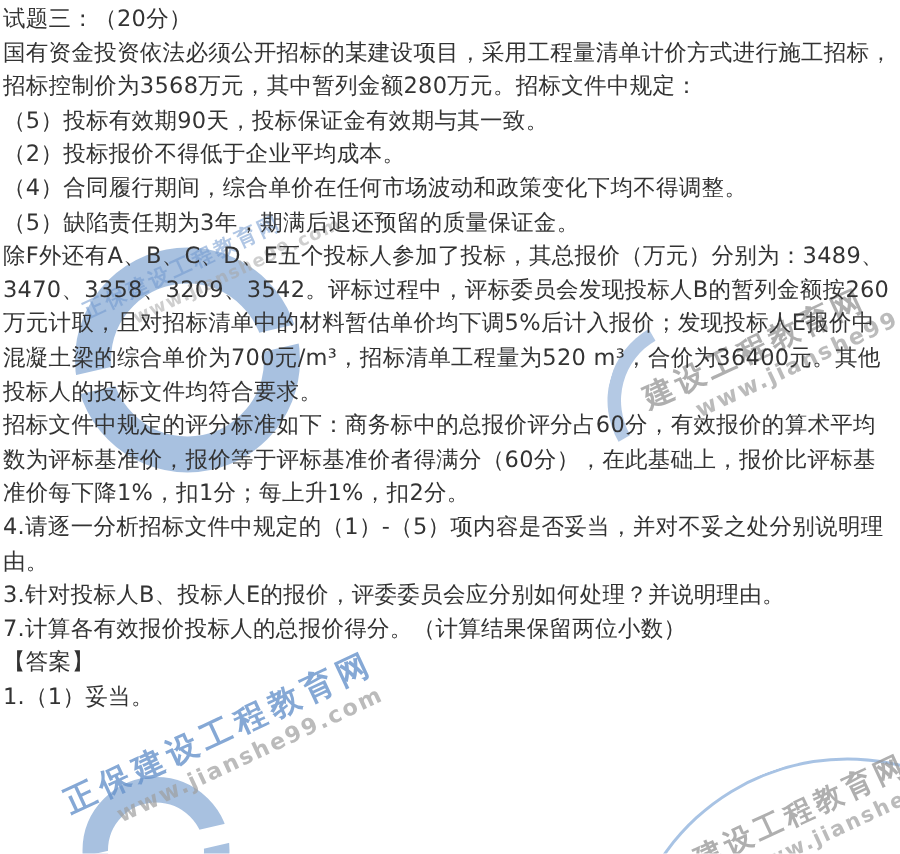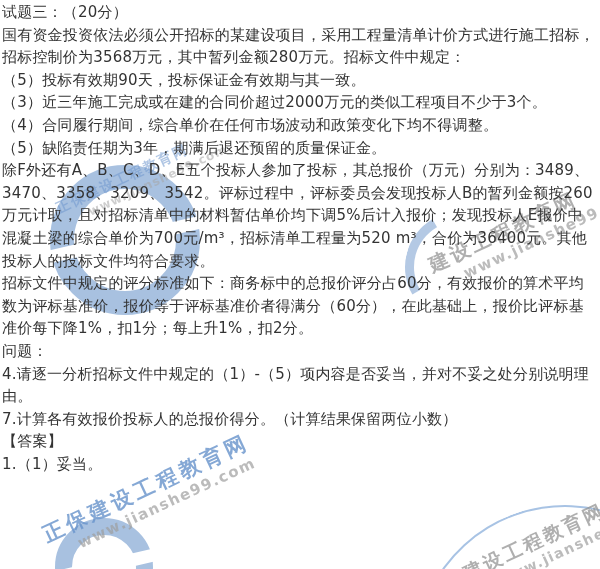--- a/index.html
+++ b/index.html
@@ -83,24 +83,24 @@
   <div class="wm-text t4">
     <div class="wm-short">建设工程教育网</div>
     <div class="wm-url">www.jianshe99.com</div>
   </div>
 </div>
 
 <div class="doc">
   <p>试题三：（20分）</p>
   <p>国有资金投资依法必须公开招标的某建设项目，采用工程量清单计价方式进行施工招标，招标控制价为3568万元，其中暂列金额280万元。招标文件中规定：</p>
   <p>（5）投标有效期90天，投标保证金有效期与其一致。</p>
-  <p>（3）近三年施工完成或在建的合同价超过2000万元的类似工程项目不少于3个。</p>
+  <p>（2）投标报价不得低于企业平均成本。</p>
   <p>（4）合同履行期间，综合单价在任何市场波动和政策变化下均不得调整。</p>
   <p>（5）缺陷责任期为3年，期满后退还预留的质量保证金。</p>
   <p>除F外还有A、B、C、D、E五个投标人参加了投标，其总报价（万元）分别为：3489、3470、3358、3209、3542。评标过程中，评标委员会发现投标人B的暂列金额按260万元计取，且对招标清单中的材料暂估单价均下调5%后计入报价；发现投标人E报价中混凝土梁的综合单价为700元/m³，招标清单工程量为520 m³，合价为36400元。其他投标人的投标文件均符合要求。</p>
   <p>招标文件中规定的评分标准如下：商务标中的总报价评分占60分，有效报价的算术平均数为评标基准价，报价等于评标基准价者得满分（60分），在此基础上，报价比评标基准价每下降1%，扣1分；每上升1%，扣2分。</p>
-  <p>问题：</p>
   <p>4.请逐一分析招标文件中规定的（1）-（5）项内容是否妥当，并对不妥之处分别说明理由。</p>
+  <p>3.针对投标人B、投标人E的报价，评委委员会应分别如何处理？并说明理由。</p>
   <p>7.计算各有效报价投标人的总报价得分。（计算结果保留两位小数）</p>
   <p>【答案】</p>
   <p>1.（1）妥当。</p>
 
 </div>
 
 </body></html>

